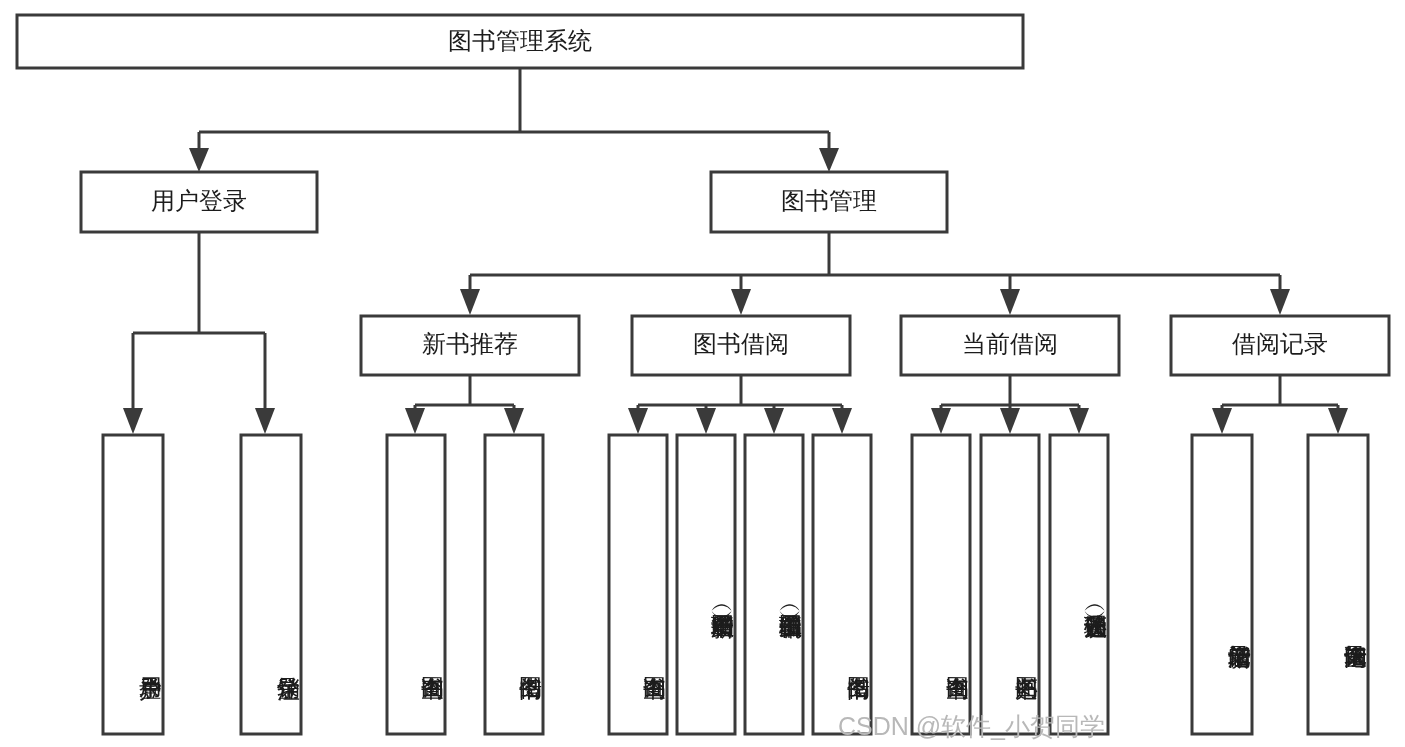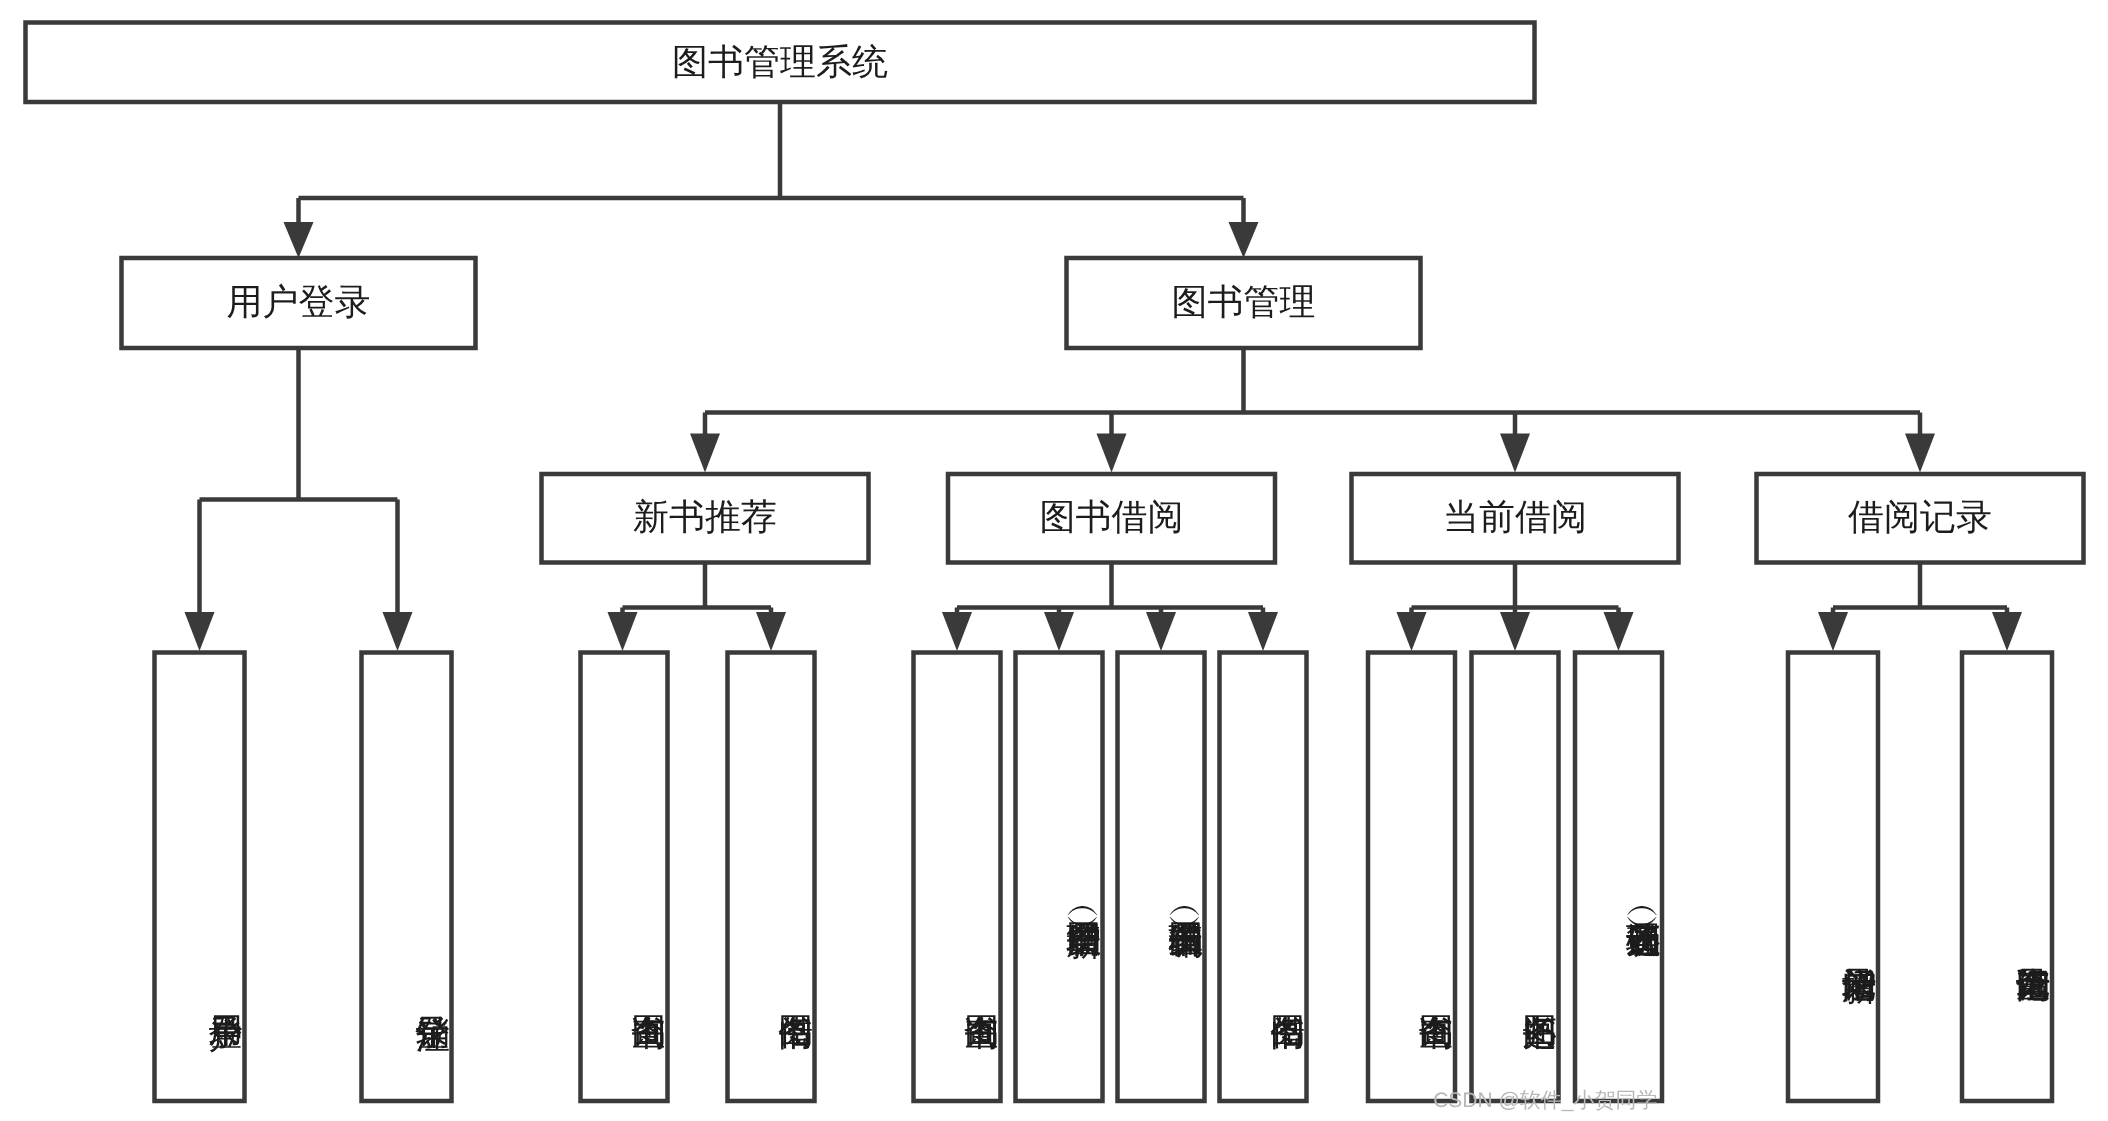--- a/index.html
+++ b/index.html
@@ -62,21 +62,21 @@
     align-items: flex-start;
     justify-content: center;
     pointer-events: none;
     letter-spacing: 0px;
   }
   .watermark {
     position: absolute;
     right: 8px;
     bottom: 4px;
     font-family: "Liberation Sans", "DejaVu Sans", sans-serif;
-    font-size: 14px;
+    font-size: 25px;
     color: #b8b8b8;
     white-space: nowrap;
     user-select: none;
   }
 </style>
 </head>
 <body>
 
 <div id="diagram-root">
 

